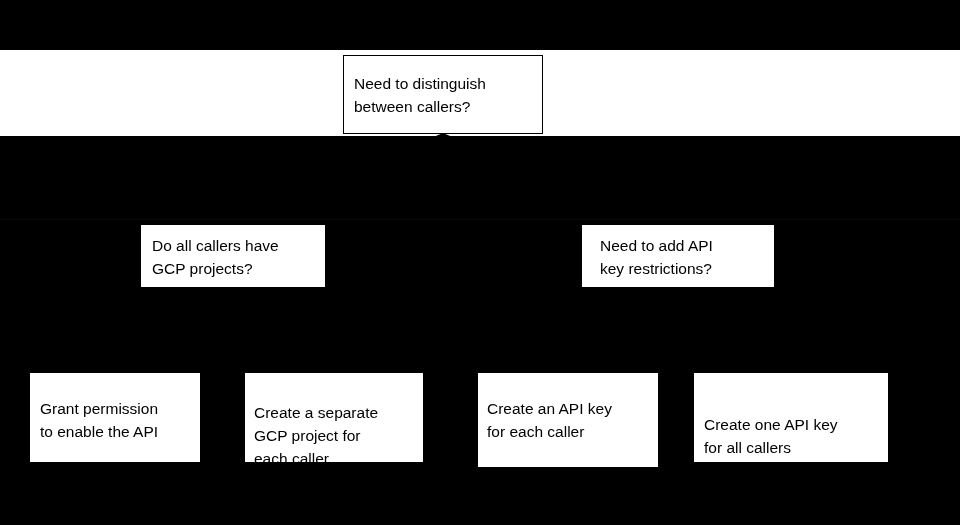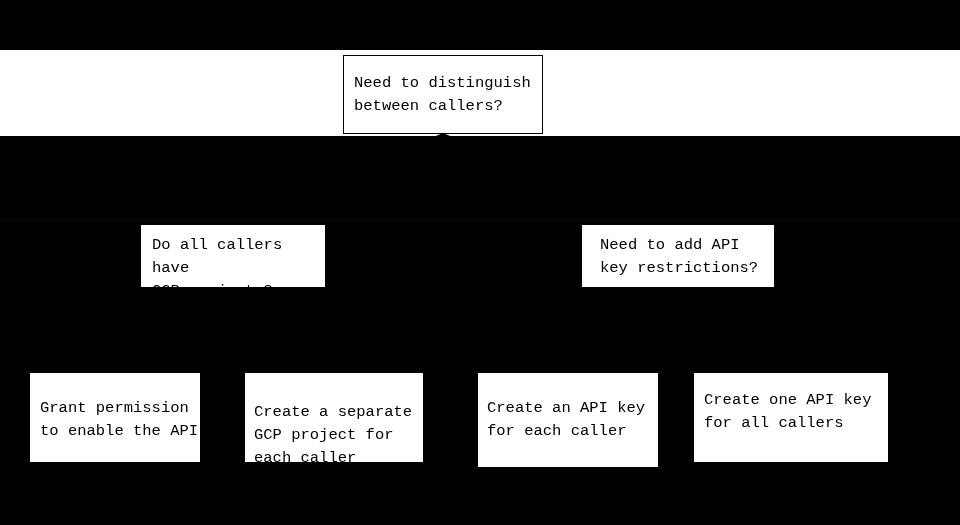--- a/index.html
+++ b/index.html
@@ -31,21 +31,20 @@
   .node {
     position: absolute;
     background: #ffffff;
     color: #000000;
     box-sizing: border-box;
     font-size: 15.5px;
     line-height: 23px;
     text-align: left;
     white-space: pre-line;
     overflow: hidden;
-    font-family: Liberation Mono, monospace;
   }
   .node.bordered {
     border: 1.6px solid #000000;
   }
 
   
   #node-root {
     left: 343px;
     top: 55px;
     width: 200px;
@@ -99,21 +98,21 @@
     top: 373px;
     width: 180px;
     height: 94px;
     padding: 24px 0 0 9px;
   }
   #node-outcome-key-all {
     left: 694px;
     top: 373px;
     width: 194px;
     height: 89px;
-    padding: 16px 0 0 10px;
+    padding: 40px 0 0 10px;
   }
 </style>
 </head>
 <body>
 
 <div id="canvas">
 
   <div class="band" id="band-top"></div>
   <div class="band" id="band-mid"></div>
 

